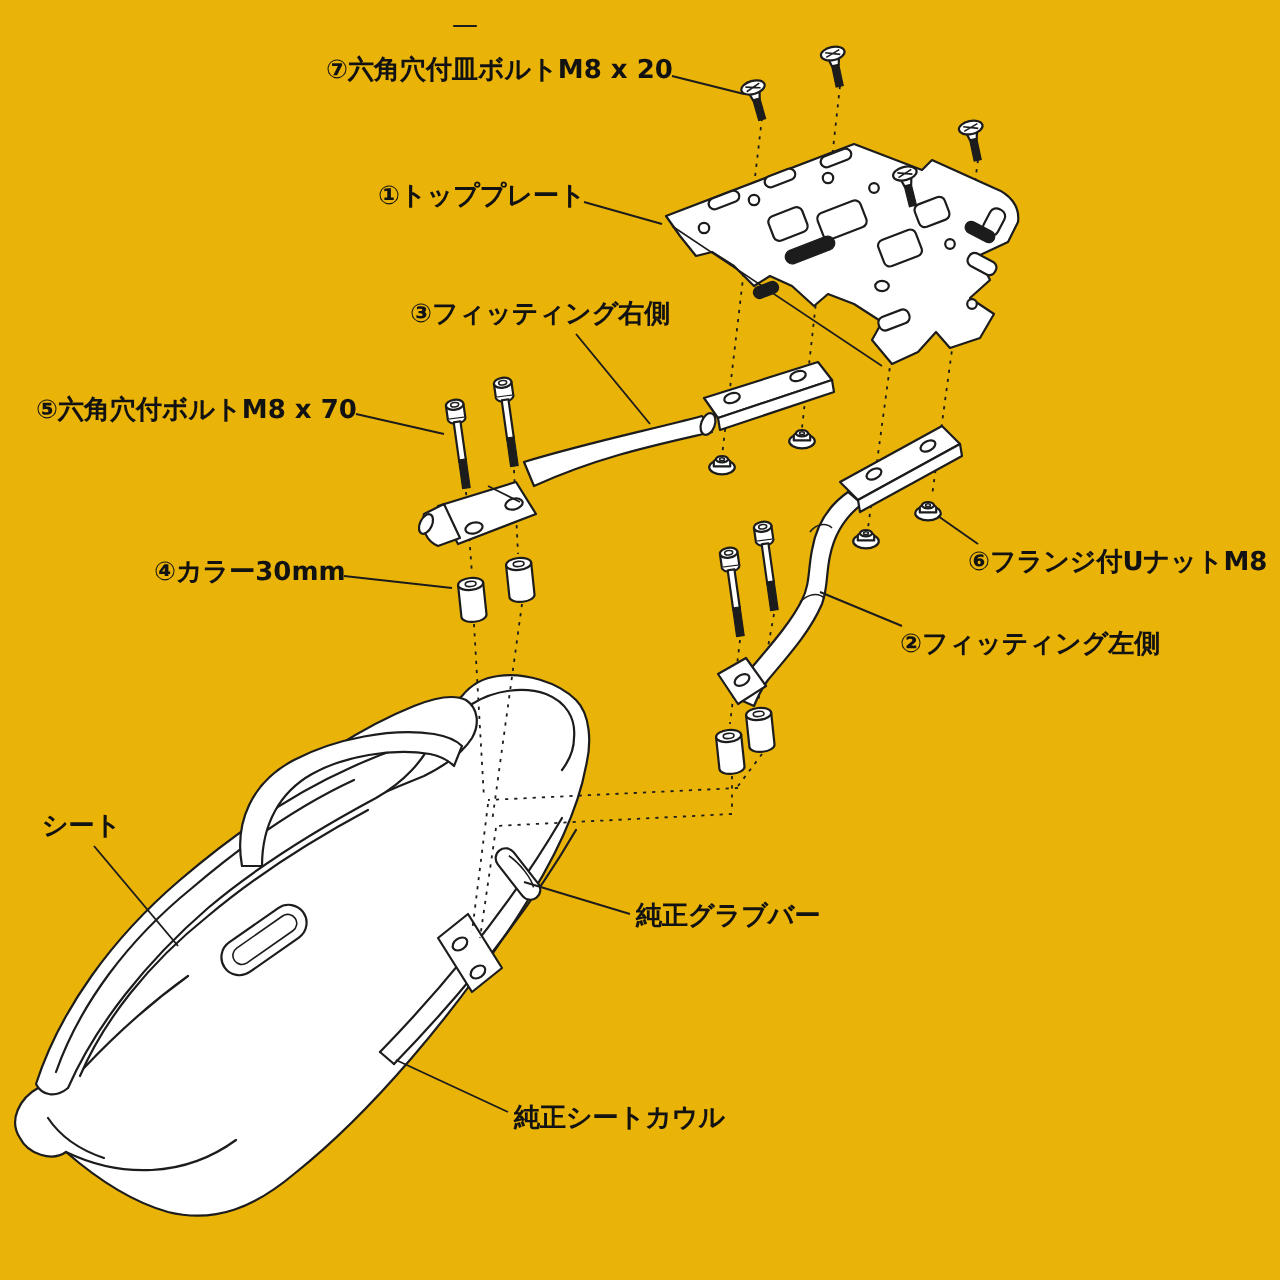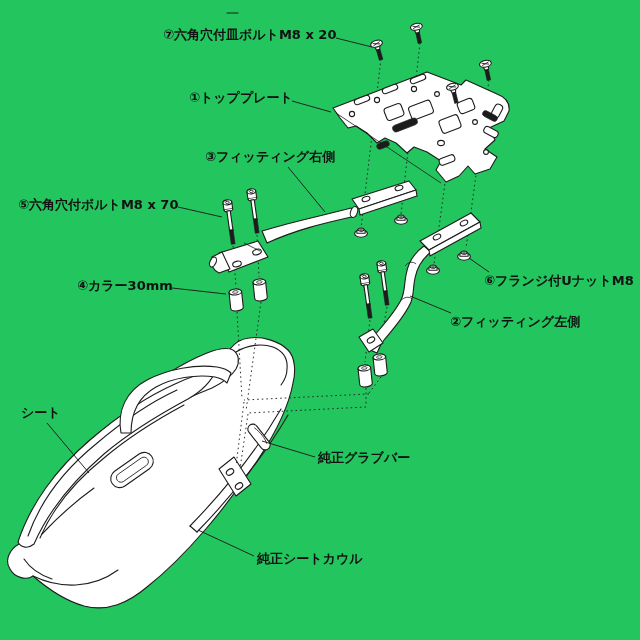--- a/index.html
+++ b/index.html
@@ -1,16 +1,16 @@
 <!DOCTYPE html>
 <html><head>
 <meta charset="utf-8">
 <style>
   html,body{margin:0;padding:0;background:#fff;}
-  .canvas{position:relative;width:640px;height:640px;background:#22c55e;overflow:hidden;}
+  .canvas{position:relative;width:640px;height:640px;background:#eab308;overflow:hidden;}
   svg{position:absolute;left:0;top:0;}
   .ln{fill:none;stroke:#1c1c1c;stroke-width:1.1;stroke-linejoin:round;stroke-linecap:round;}
   .fw{fill:#ffffff;stroke:#1c1c1c;stroke-width:1.1;stroke-linejoin:round;}
   .fb{fill:#1c1c1c;stroke:#1c1c1c;stroke-width:0.6;}
   .thin{fill:none;stroke:#1c1c1c;stroke-width:0.8;}
   .dot{fill:none;stroke:#1c1c1c;stroke-width:0.9;stroke-dasharray:1.6 3;}
   .ldr{fill:none;stroke:#1c1c1c;stroke-width:0.95;}
   text.label{font-family:"DejaVu Sans",sans-serif;font-size:13px;font-weight:700;fill:#121212;}
 </style>
 </head>

